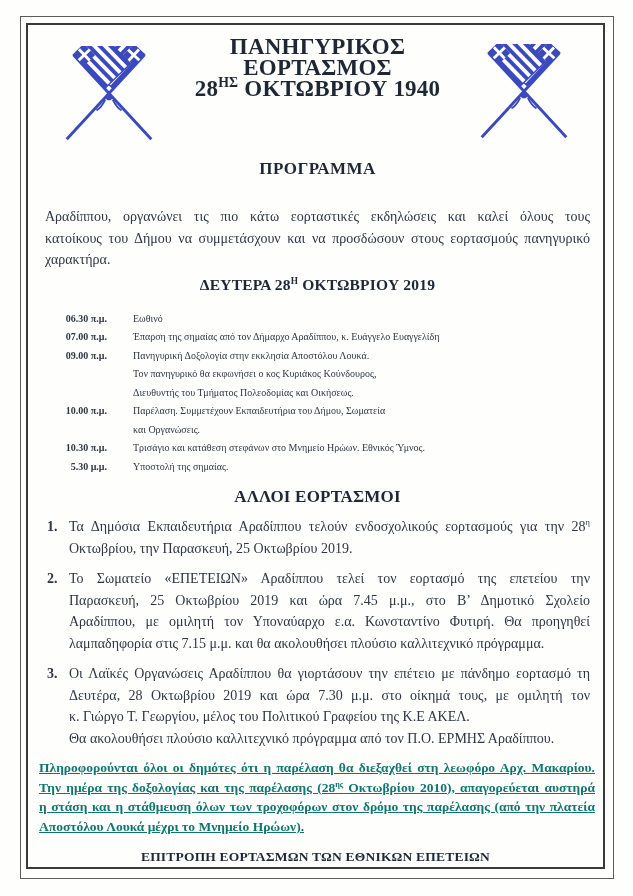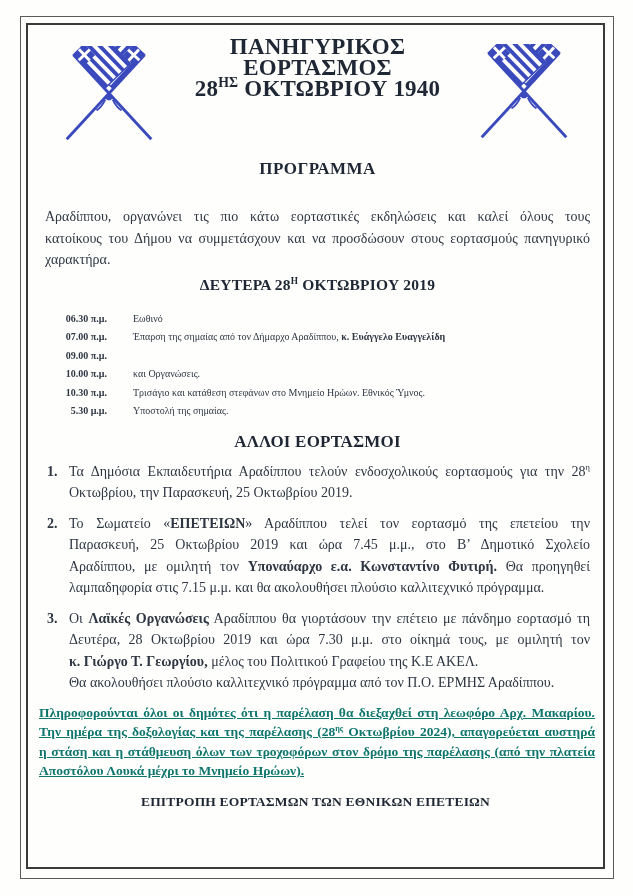--- a/index.html
+++ b/index.html
@@ -9,21 +9,21 @@
   }
   html,body{margin:0;padding:0;background:#ffffff;}
   .page{
     position:relative;width:633px;height:896px;background:#fefefdff;
     font-family:"Liberation Serif","DejaVu Serif",serif;
     color:var(--ink);overflow:hidden;
   }
   .outer-frame{position:absolute;left:20px;top:16px;width:592px;height:861px;border:1px solid #5a5a5a;}
   .inner-frame{position:absolute;left:26px;top:23px;width:575px;height:842px;border:2px solid #3a3a3a;}
   .content{position:absolute;left:45px;top:36px;width:545px;}
-  .b{font-weight:bold;}
+  .b{font-weight:normal;}
   sup{font-size:0.6em;line-height:0;vertical-align:super;}
   .line{min-height:1em;}
   .just{text-align:justify;text-align-last:justify;-moz-text-align-last:justify;}
 
   .header{display:grid;grid-template-columns:148px 1fr 148px;align-items:start;}
   .flag-wrap{padding-top:10px;}
   .flag-wrap.right{padding-top:8px;justify-self:end;padding-right:2px;}
   .flag-wrap svg{display:block;width:128px;height:100px;}
   .title-col{text-align:center;}
   .title{font-size:23px;line-height:21px;font-weight:bold;color:var(--ink-dark);letter-spacing:0.2px;}
@@ -127,24 +127,30 @@
           </div>
         </div>
         <div class="sched-row">
           <div class="sched-time">07.00 π.μ.</div>
           <div class="sched-desc">
             <div class="line"><span>Έπαρση της σημαίας από τον Δήμαρχο Αραδίππου, </span><span class="b">κ. Ευάγγελο Ευαγγελίδη</span></div>
           </div>
         </div>
         <div class="sched-row">
           <div class="sched-time">09.00 π.μ.</div>
+          <div class="sched-desc">
+            <div class="line"><span>Πανηγυρική Δοξολογία στην εκκλησία Αποστόλου Λουκά.</span></div>
+            <div class="line"><span>Τον πανηγυρικό θα εκφωνήσει ο </span><span class="b">κος Κυριάκος Κούνδουρος,</span></div>
+            <div class="line"><span class="b">Διευθυντής του Τμήματος Πολεοδομίας και Οικήσεως.</span></div>
+          </div>
         </div>
         <div class="sched-row">
           <div class="sched-time">10.00 π.μ.</div>
           <div class="sched-desc">
+            <div class="line"><span>Παρέλαση. Συμμετέχουν Εκπαιδευτήρια του Δήμου, Σωματεία</span></div>
             <div class="line"><span>και Οργανώσεις.</span></div>
           </div>
         </div>
         <div class="sched-row">
           <div class="sched-time">10.30 π.μ.</div>
           <div class="sched-desc">
             <div class="line"><span>Τρισάγιο και κατάθεση στεφάνων στο Μνημείο Ηρώων. Εθνικός Ύμνος.</span></div>
           </div>
         </div>
         <div class="sched-row">
@@ -181,21 +187,21 @@
             <div class="line just"><span>Οι </span><span class="b">Λαϊκές Οργανώσεις</span><span> Αραδίππου θα γιορτάσουν την επέτειο με πάνδημο εορτασμό τη</span></div>
             <div class="line just"><span>Δευτέρα, 28 Οκτωβρίου 2019 και ώρα 7.30 μ.μ. στο οίκημά τους, με ομιλητή τον</span></div>
             <div class="line"><span class="b">κ. Γιώργο Τ. Γεωργίου,</span><span> μέλος του Πολιτικού Γραφείου της Κ.Ε ΑΚΕΛ.</span></div>
             <div class="line"><span>Θα ακολουθήσει πλούσιο καλλιτεχνικό πρόγραμμα από τον Π.Ο. ΕΡΜΗΣ Αραδίππου.</span></div>
           </div>
         </div>
       </div>
 
     <div class="notice">
         <div class="line just"><span>Πληροφορούνται όλοι οι δημότες ότι η παρέλαση θα διεξαχθεί στη λεωφόρο Αρχ. Μακαρίου.</span></div>
-        <div class="line just"><span>Την ημέρα της δοξολογίας και της παρέλασης (28</span><sup>ης</sup><span> Οκτωβρίου 2024), απαγορεύεται αυστηρά</span></div>
+        <div class="line just"><span>Την ημέρα της δοξολογίας και της παρέλασης (28</span><sup>ης</sup><span> Οκτωβρίου 2010), απαγορεύεται αυστηρά</span></div>
         <div class="line just"><span>η στάση και η στάθμευση όλων των τροχοφόρων στον δρόμο της παρέλασης (από την πλατεία</span></div>
         <div class="line"><span>Αποστόλου Λουκά μέχρι το Μνημείο Ηρώων).</span></div>
       </div>
 
     <div class="signature">ΕΠΙΤΡΟΠΗ ΕΟΡΤΑΣΜΩΝ ΤΩΝ ΕΘΝΙΚΩΝ ΕΠΕΤΕΙΩΝ</div>
 
   </div>
 </div>
 
 </body></html>

